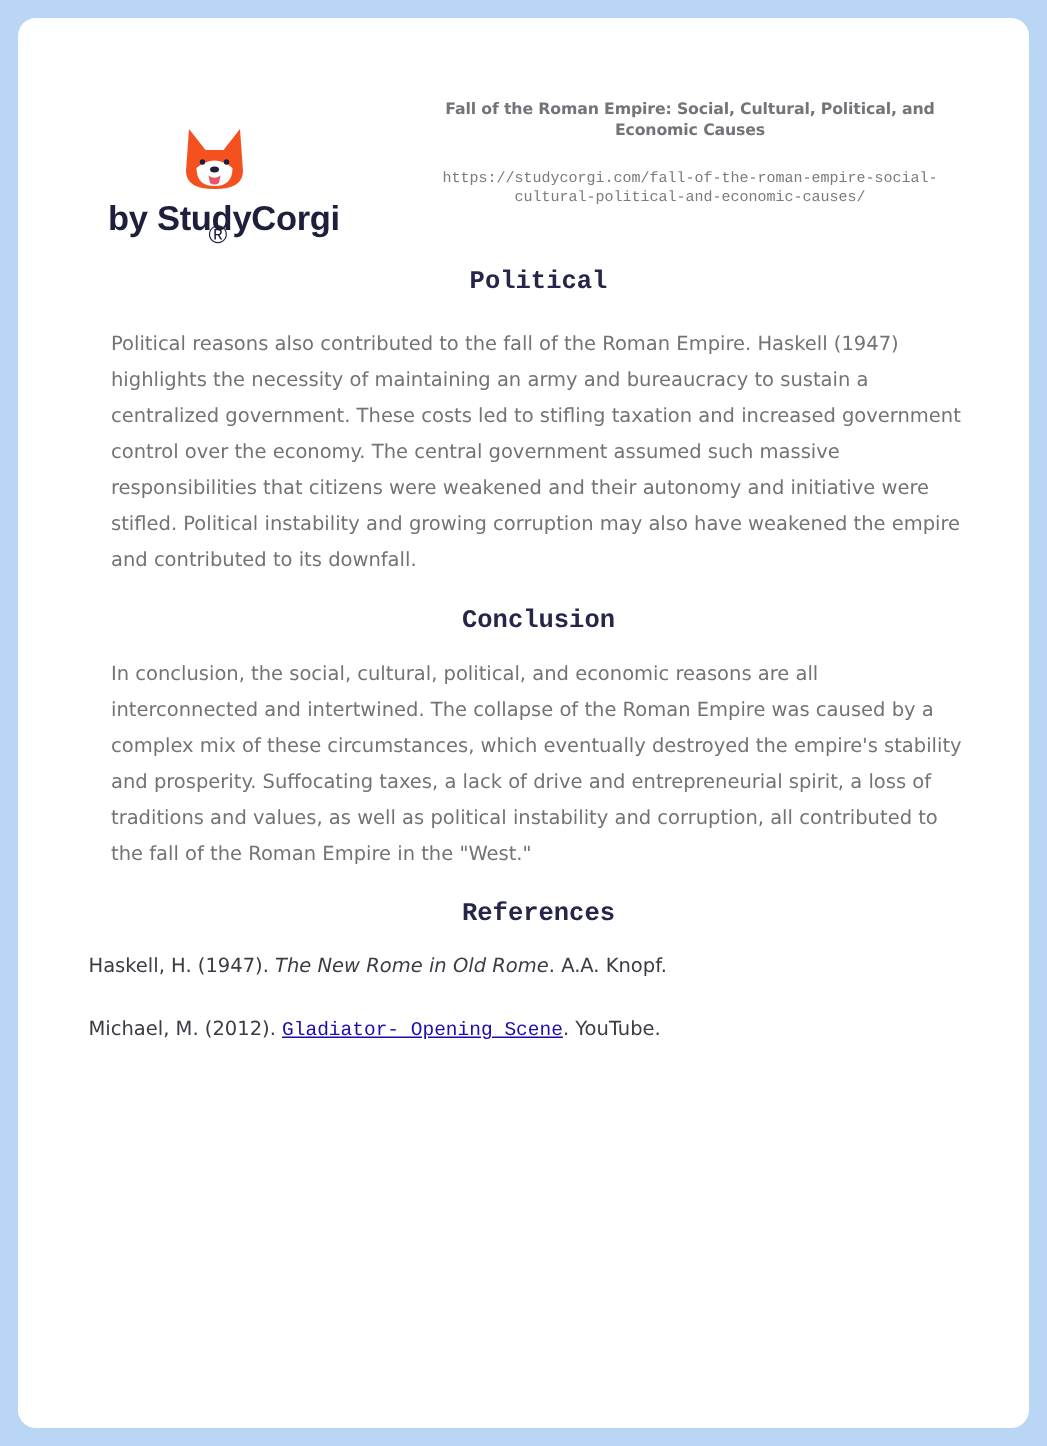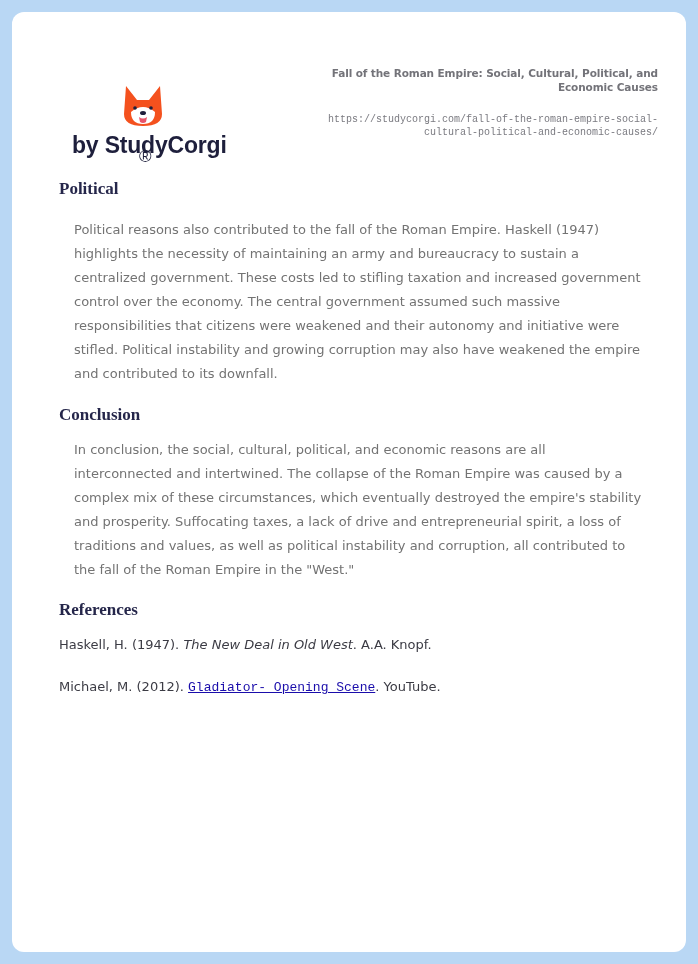--- a/index.html
+++ b/index.html
@@ -18,34 +18,34 @@
   .logo svg { display: block; }
   .logo-text {
     margin-left: 12px; margin-top: 4px;
     font-family: "Liberation Sans", sans-serif; font-weight: bold;
     font-size: 23px; color: #1e1f3c; letter-spacing: -0.2px;
   }
   .logo-reg {
     font-family: "Liberation Sans", sans-serif; font-size: 17px; color: #1e1f3c;
     position: relative; top: -12px; margin-left: 4px;
   }
-  .meta { position: absolute; right: 28px; top: 54px; width: 360px; text-align: right; }
+  .meta { position: absolute; right: 46px; top: 54px; width: 360px; text-align: center; }
   .meta-title {
     font-family: "DejaVu Sans", sans-serif; font-weight: bold;
     font-size: 10.5px; line-height: 14px; color: #737379; letter-spacing: -0.1px;
   }
   .meta-url {
     margin-top: 19px;
     font-family: Liberation Mono, monospace;
     font-size: 10px; line-height: 13px; color: #7a7a80;
   }
   .content { position: absolute; left: 47px; top: 164px; width: 600px; }
   h2 {
-    margin: 0; font-family: Liberation Serif, serif; font-weight: bold;
-    font-size: 17px; color: #25264a; line-height: 26px;
+    margin: 0; font-family: Liberation Mono, monospace; font-weight: bold;
+    font-size: 17px; color: #25264a; line-height: 26px; text-align: center;
   }
   p.body {
     margin: 15px; font-family: "DejaVu Sans", sans-serif; font-size: 13px;
     line-height: 24px; color: #737373;
   }
   .ref {
     margin: 0; font-family: "DejaVu Sans", sans-serif; font-size: 13px;
     line-height: 24px; color: #3b3b44;
   }
   .ref a { color: #1a0dab; text-decoration: underline; font-family: Liberation Mono, monospace; }
@@ -75,16 +75,16 @@
   </div>
 
   <div class="content">
     <h2>Political</h2>
     <p class="body" style="margin-top:16px;">Political reasons also contributed to the fall of the Roman Empire. Haskell (1947) highlights the necessity of maintaining an army and bureaucracy to sustain a centralized government. These costs led to stifling taxation and increased government control over the economy. The central government assumed such massive responsibilities that citizens were weakened and their autonomy and initiative were stifled. Political instability and growing corruption may also have weakened the empire and contributed to its downfall.</p>
 
     <h2 style="margin-top:16px;">Conclusion</h2>
     <p class="body" style="margin-top:10px;">In conclusion, the social, cultural, political, and economic reasons are all interconnected and intertwined. The collapse of the Roman Empire was caused by a complex mix of these circumstances, which eventually destroyed the empire's stability and prosperity. Suffocating taxes, a lack of drive and entrepreneurial spirit, a loss of traditions and values, as well as political instability and corruption, all contributed to the fall of the Roman Empire in the "West."</p>
 
     <h2 style="">References</h2>
-    <p class="ref" style="margin-top:10px;"><span>Haskell, H. (1947). </span><i>The New Deal in Old West</i><span>. A.A. Knopf.</span></p>
+    <p class="ref" style="margin-top:10px;"><span>Haskell, H. (1947). </span><i>The New Rome in Old Rome</i><span>. A.A. Knopf.</span></p>
     <p class="ref" style="margin-top:18px;"><span>Michael, M. (2012). </span><a href="#">Gladiator- Opening Scene</a><span>. YouTube.</span></p>
   </div>
 </div>
 
 </body></html>

